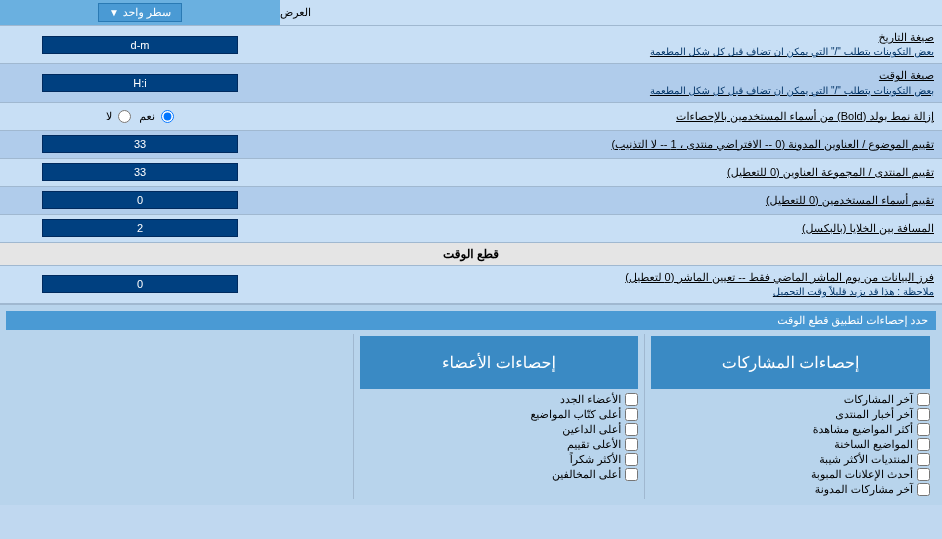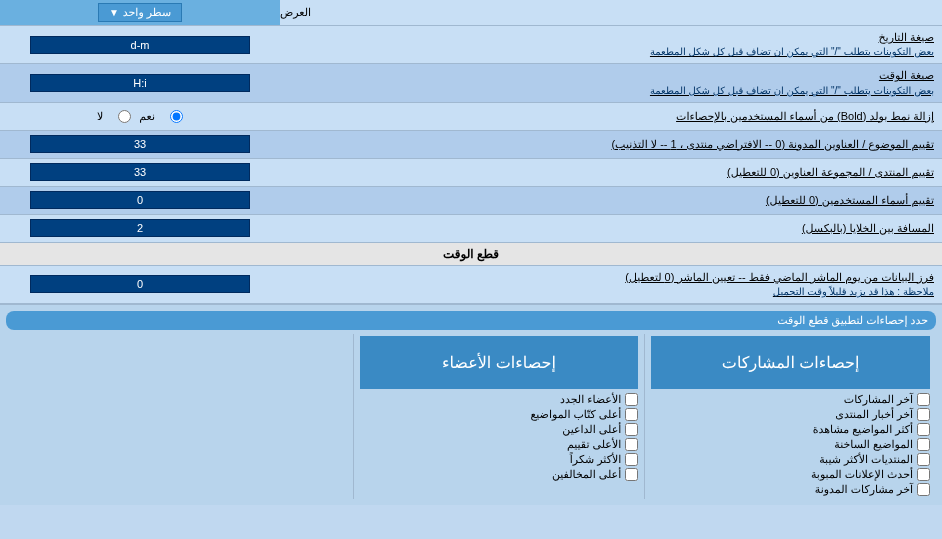--- a/index.html
+++ b/index.html
@@ -45,21 +45,21 @@
       align-items: center;
       justify-content: center;
     }
     .input-field {
       background: #004080;
       color: #ffffff;
       border: 1px solid #002a5e;
       padding: 2px 6px;
       font-size: 11px;
       text-align: center;
-      width: 220px;
+      width: 196px;
       direction: ltr;
     }
     .dropdown-btn {
       background: #4a9ad4;
       color: #fff;
       border: 1px solid #2a7ab4;
       padding: 2px 10px;
       font-size: 11px;
       cursor: pointer;
       display: flex;
@@ -71,38 +71,37 @@
     }
     .radio-group {
       display: flex;
       align-items: center;
       gap: 8px;
       direction: rtl;
     }
     .radio-option {
       display: flex;
       align-items: center;
-      gap: 15px;
+      gap: 6px;
       font-size: 11px;
       color: #000;
     }
     
     .checkboxes-section {
       background: #b8d4ec;
       padding: 6px;
       border-top: 1px solid #a0b8d0;
     }
     .checkboxes-header {
       background: #4a9ad4;
       color: #fff;
       font-size: 11px;
       padding: 3px 8px;
       margin-bottom: 4px;
       text-align: right;
-      border-radius: 8px;
     }
     .checkboxes-grid {
       display: flex;
       flex-direction: row;
       gap: 0;
     }
     .checkbox-col {
       flex: 1;
       padding: 2px 6px;
     }

